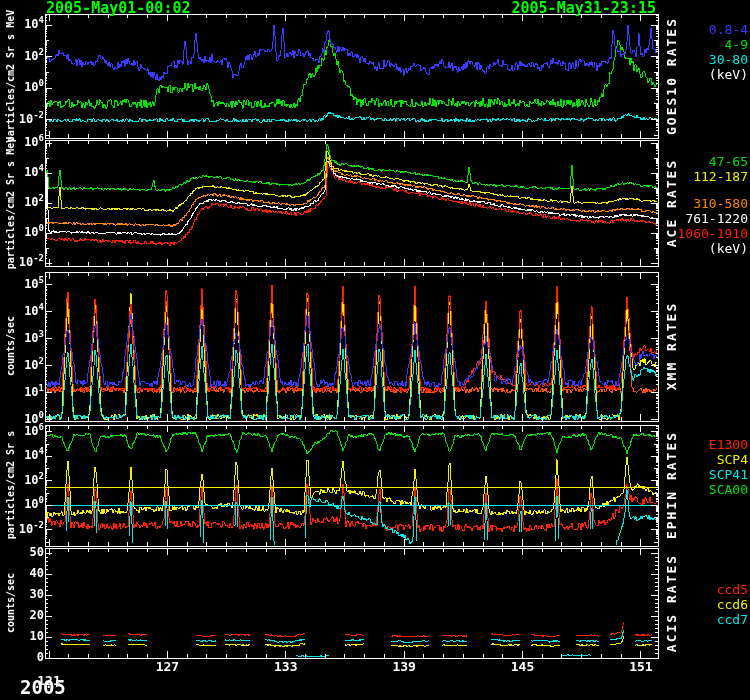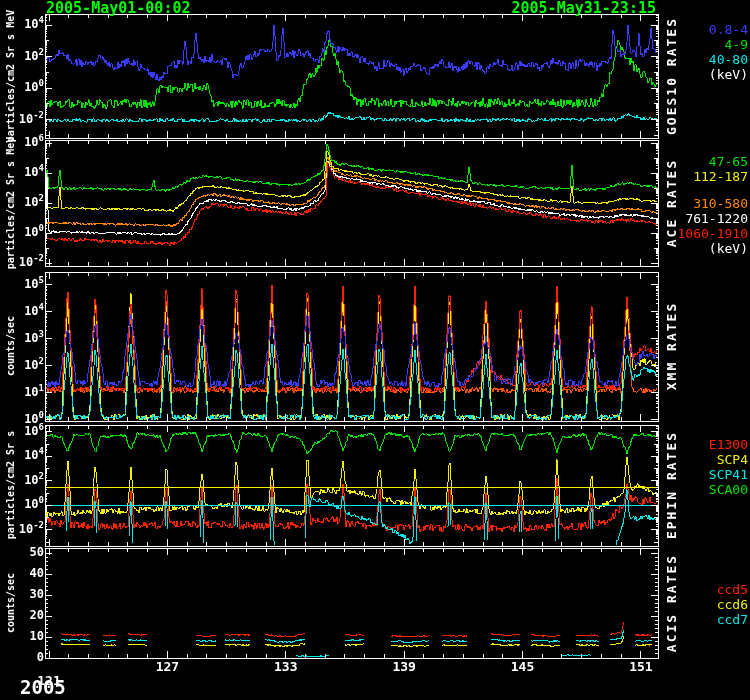--- a/index.html
+++ b/index.html
@@ -1017,21 +1017,21 @@
 
   <div class="vlab ptitle" style="left:671px;top:76px;">GOES10 RATES</div>
   <div class="vlab ptitle" style="left:671px;top:203px;">ACE RATES</div>
   <div class="vlab ptitle" style="left:671px;top:346px;">XMM RATES</div>
   <div class="vlab ptitle" style="left:671px;top:485px;">EPHIN RATES</div>
   <div class="vlab ptitle" style="left:671px;top:603px;">ACIS RATES</div>
 
   <div class="legend" id="legend-0" style="top:22px;">
       <div style="color: rgb(59, 59, 255);">0.8-4</div>
       <div style="color: rgb(0, 227, 0);">4-9</div>
-      <div style="color: rgb(0, 232, 232);">40-80</div>
+      <div style="color: rgb(0, 232, 232);">30-80</div>
       <div style="color: rgb(255, 255, 255);">(keV)</div>
     </div>
   <div class="legend" id="legend-1" style="top:154px;">
       <div style="color: rgb(0, 227, 0);">47-65</div>
       <div style="color: rgb(240, 240, 0);">112-187</div>
       <div style="color: rgb(255, 136, 0); margin-top: 12px;">310-580</div>
       <div style="color: rgb(255, 255, 255);">761-1220</div>
       <div style="color: rgb(255, 32, 0);">1060-1910</div>
       <div style="color: rgb(255, 255, 255);">(keV)</div>
     </div>

